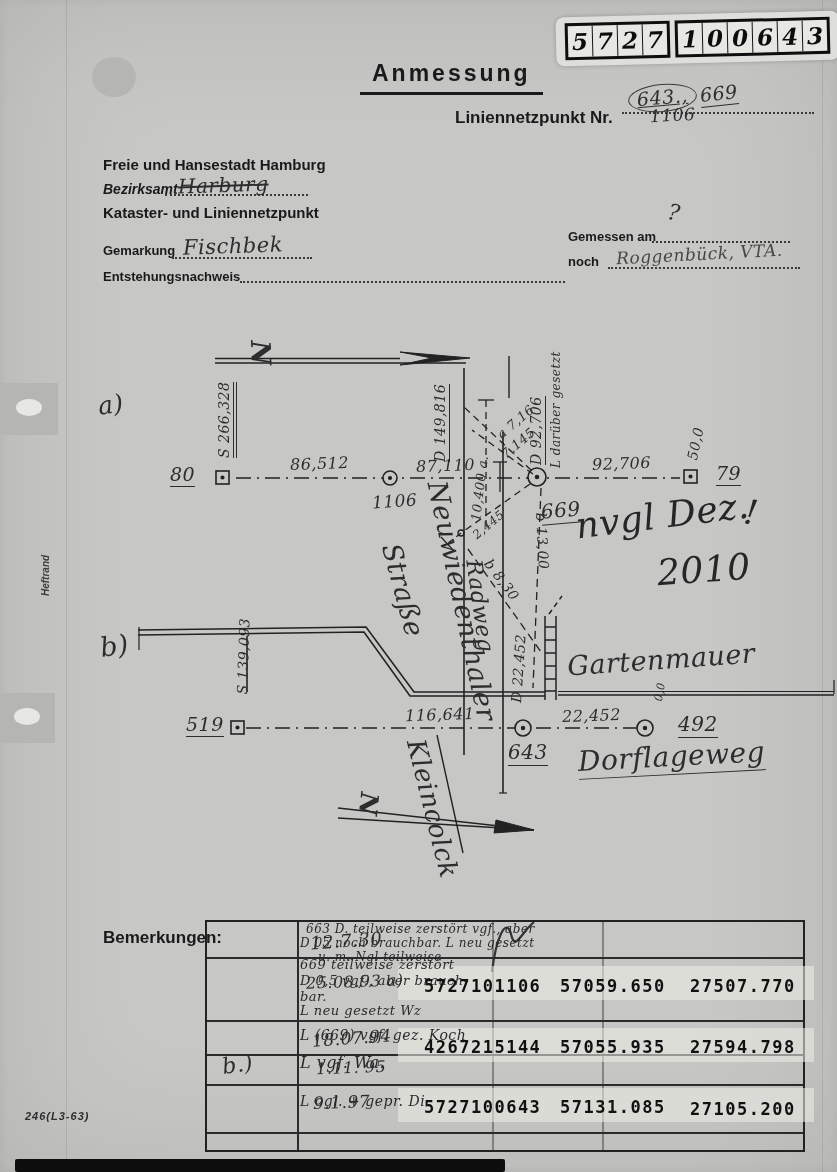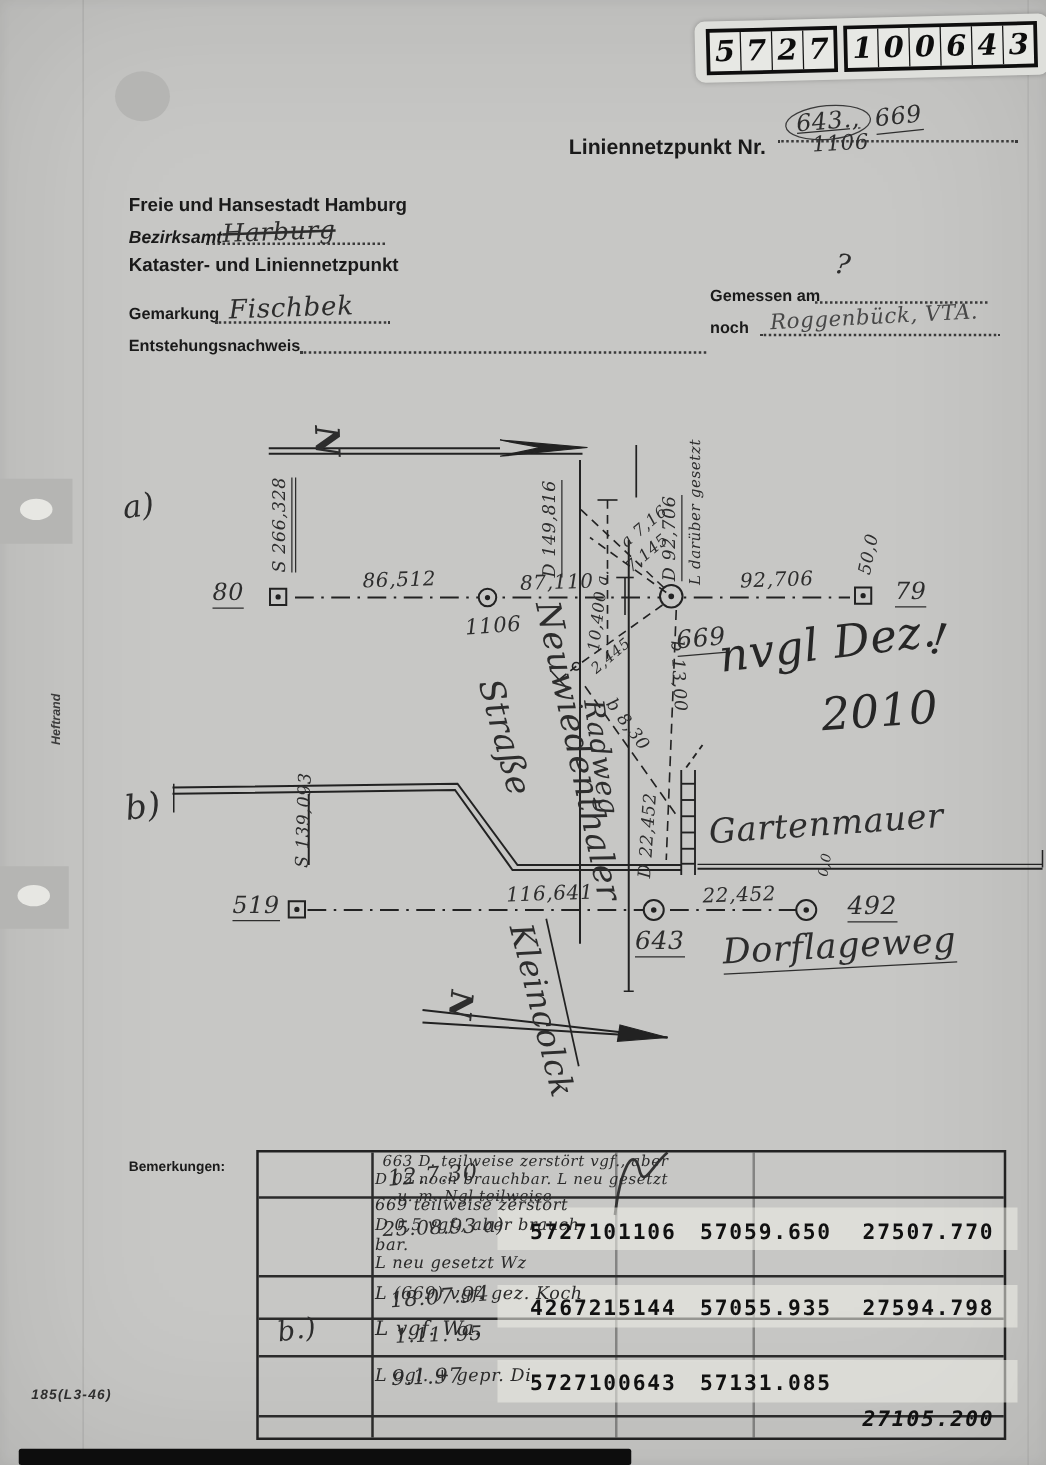--- a/index.html
+++ b/index.html
@@ -45,39 +45,40 @@
   <div class="blob" style="left:0;top:383px;width:58px;height:52px;">
     <div style="position:absolute;left:16px;top:16px;width:26px;height:17px;background:#e7e7e3;border-radius:50%;"></div>
   </div>
   <div class="blob" style="left:0;top:693px;width:55px;height:50px;">
     <div style="position:absolute;left:14px;top:15px;width:26px;height:17px;background:#e7e7e3;border-radius:50%;"></div>
   </div>
   <div style="position:absolute;left:66px;top:0;width:1px;height:1172px;background:rgba(40,40,40,0.12);"></div>
   <div style="position:absolute;right:14px;top:0;width:1px;height:1172px;background:rgba(40,40,40,0.10);"></div>
   <div style="position:absolute;left:15px;top:1159px;width:490px;height:13px;background:#0d0d0d;border-radius:2px;"></div>
   <span class="abs prt" style="left:40px;top:596px;transform:rotate(-90deg);transform-origin:left top;font-size:10px;font-style:italic;color:#3c3c3c;">Heftrand</span>
-  <span class="abs prt" style="left:25px;top:1110px;font-size:11px;font-style:italic;letter-spacing:1px;color:#2e2e2e;">185(L3-46)</span>
+  <span class="abs prt" style="left:25px;top:1110px;font-size:11px;font-style:italic;letter-spacing:1px;color:#2e2e2e;">246(L3-63)</span>
 
   <div class="stamp">
     <div class="stamp-group">
       <span class="stamp-cell">5</span>
       <span class="stamp-cell">7</span>
       <span class="stamp-cell">2</span>
       <span class="stamp-cell">7</span>
     </div>
     <div class="stamp-group">
       <span class="stamp-cell">1</span>
       <span class="stamp-cell">0</span>
       <span class="stamp-cell">0</span>
       <span class="stamp-cell">6</span>
       <span class="stamp-cell">4</span>
       <span class="stamp-cell">3</span>
     </div>
   </div>
 
+  <span class="abs prt" style="left:360px;top:60px;font-size:23px;letter-spacing:3px;border-bottom:3px solid #1a1a1a;padding:0 12px 5px 12px;">Anmessung</span>
   <span class="abs prt" style="left:455px;top:108px;font-size:17px;">Liniennetzpunkt Nr.</span>
   <div class="dots" style="left:622px;top:112px;width:192px;"></div>
   <span class="abs hw" style="left:628px;top:84px;font-size:19px;border:1.5px solid #3a3a3a;border-radius:50%;padding:1px 8px 3px 8px;transform:rotate(-5deg);text-decoration:underline;">643.,</span>
   <span class="abs hw ul" style="left:700px;top:82px;font-size:19px;transform:rotate(-6deg);">669</span>
   <span class="abs hw" style="left:650px;top:105px;font-size:17px;transform:rotate(-3deg);">1106</span>
 
   <span class="abs prt" style="left:103px;top:156px;font-size:15px;">Freie und Hansestadt Hamburg</span>
   <span class="abs prt" style="left:103px;top:181px;font-size:14px;font-style:italic;">Bezirksamt</span>
   <div class="dots" style="left:165px;top:194px;width:143px;"></div>
   <span class="abs hw" style="left:178px;top:173px;font-size:20px;transform:rotate(-2deg);text-decoration:line-through;">Harburg</span>
@@ -225,21 +226,21 @@
 
   <span class="abs hw ul" style="left:186px;top:713px;font-size:19px;">519</span>
   <span class="abs hw" style="left:405px;top:705px;font-size:16px;transform:rotate(-2deg);">116,641</span>
   <span class="abs hw ul" style="left:508px;top:740px;font-size:20px;">643</span>
   <span class="abs hw" style="left:562px;top:706px;font-size:16px;transform:rotate(-2deg);">22,452</span>
   <span class="abs hw ul" style="left:678px;top:712px;font-size:20px;">492</span>
   <span class="abs hw ul" style="left:578px;top:740px;font-size:28px;transform:rotate(-3deg);">Dorflageweg</span>
   <span class="abs hw rot" style="left:430px;top:736px;font-size:26px;transform:rotate(76deg);">Kleincolck</span>
   <span class="abs hw rot" style="left:384px;top:794px;font-size:25px;font-weight:bold;transform:rotate(96deg);">N</span>
 
-  <span class="abs prt" style="left:103px;top:928px;font-size:11px;">Bemerkungen:</span>
+  <span class="abs prt" style="left:103px;top:928px;font-size:17px;">Bemerkungen:</span>
 
   <div class="tbl">
     <div class="vl" style="left:90px;"></div>
     <div class="vl" style="left:285px;background:rgba(50,50,50,0.45);"></div>
     <div class="vl" style="left:395px;background:rgba(50,50,50,0.45);"></div>
     <div class="hl" style="top:35px;width:100%;"></div>
     <div class="hl" style="top:98px;width:100%;"></div>
     <div class="hl" style="top:132px;width:100%;"></div>
     <div class="hl" style="top:162px;width:100%;"></div>
     <div class="hl" style="top:210px;width:100%;"></div>
@@ -268,15 +269,15 @@
   <span class="abs hw rem" style="left:300px;top:1094px;font-size:14px;">L ogl. + gepr.  Di</span>
 
   <span class="num" style="left:424px;top:976px;">5727101106</span>
   <span class="num" style="left:560px;top:976px;">57059.650</span>
   <span class="num" style="left:690px;top:976px;">27507.770</span>
   <span class="num" style="left:424px;top:1037px;">4267215144</span>
   <span class="num" style="left:560px;top:1037px;">57055.935</span>
   <span class="num" style="left:690px;top:1037px;">27594.798</span>
   <span class="num" style="left:424px;top:1097px;">5727100643</span>
   <span class="num" style="left:560px;top:1097px;">57131.085</span>
-  <span class="num" style="left:690px;top:1126px;font-style:italic;">27105.200</span>
+  <span class="num" style="left:690px;top:1099px;">27105.200</span>
 
 </div>
 
 </body></html>

